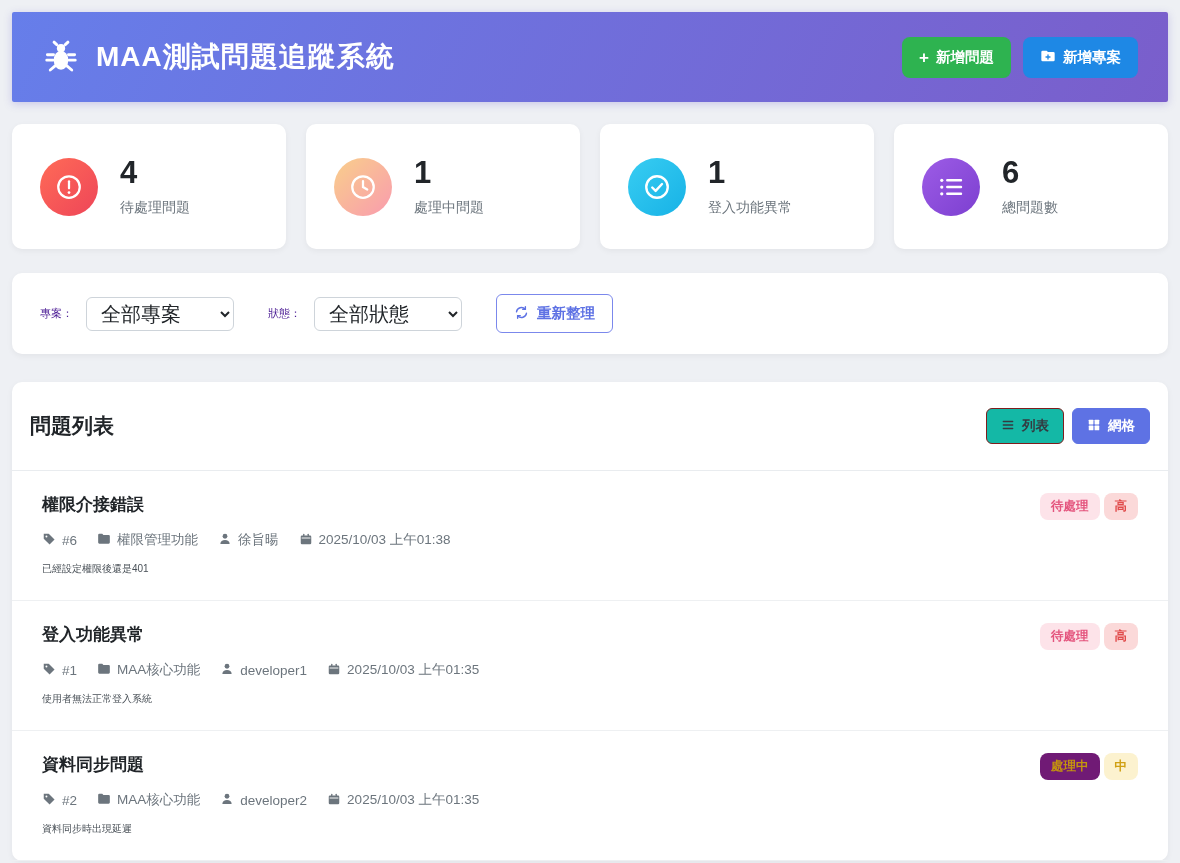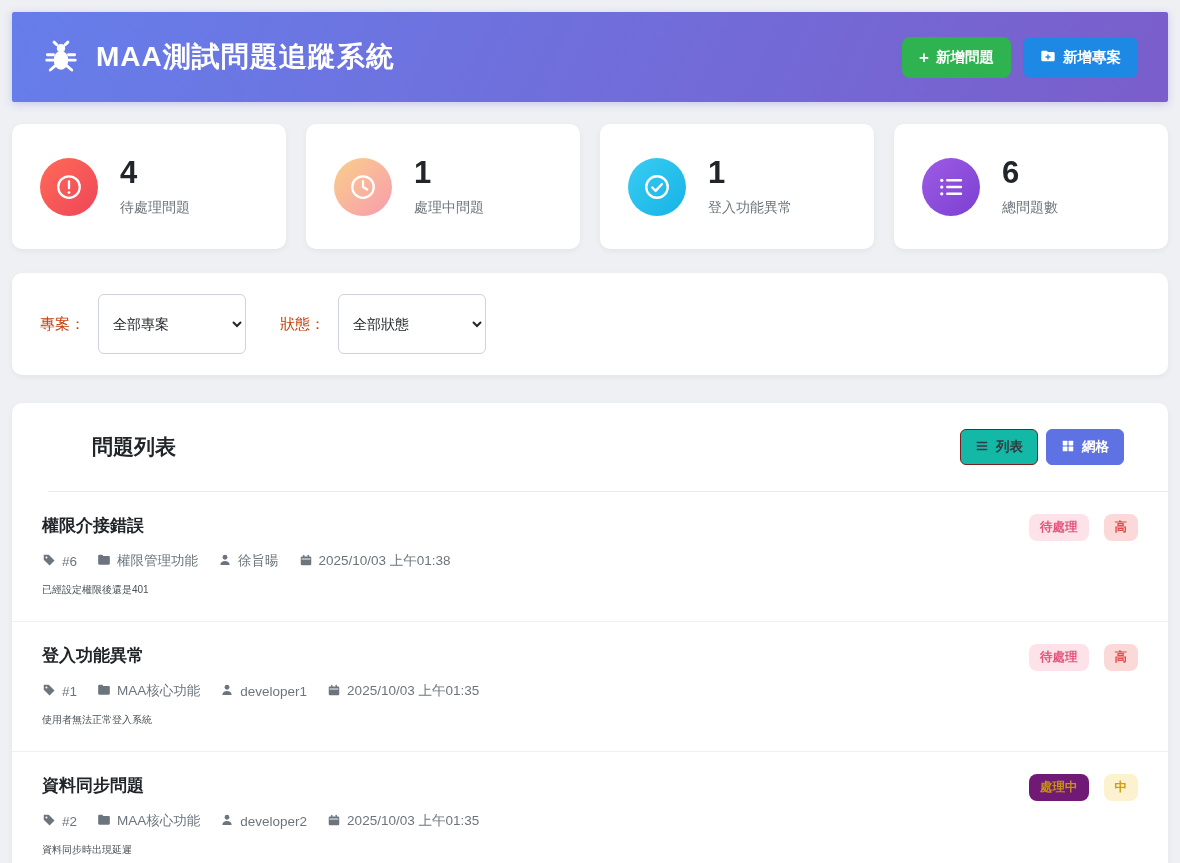--- a/index.html
+++ b/index.html
@@ -39,42 +39,42 @@
   .grad-peach  { background:linear-gradient(135deg,#f9cf8b,#f99bae); }
   .grad-cyan   { background:linear-gradient(135deg,#38cdf2,#17b2e6); }
   .grad-purple { background:linear-gradient(135deg,#9d5ce6,#7c3fd0); }
   .stat-value { font-size:31px; font-weight:700; color:#212529; line-height:1.1; }
   .stat-label { font-size:14px; color:#6c757d; margin-top:9px; }
 
   
   .filter-bar { background:#fff; border-radius:10px; box-shadow:0 2px 6px rgba(0,0,0,.05);
                 margin-top:24px; padding:21px 28px; display:flex; align-items:center; }
   .filter-group { display:flex; align-items:center; gap:13px; margin-right:34px; }
-  .filter-label { font-size:15px; color:#c2410c; }
-  .filter-select { min-width:148px; font-family:inherit; font-size:14px; color:#212529;
-                   padding:20px 10px; border:1px solid #ced4da; border-radius:6px; background:#fff; }
+  .filter-label { font-size:11px; color:#4c1d95; }
+  .filter-select { min-width:148px; font-family:inherit; font-size:20px; color:#212529;
+                   padding:4px 10px; border:1px solid #ced4da; border-radius:6px; background:#fff; }
   .btn-outline { background:#fff; border:1px solid #7b88ec; color:#5e72e4; border-radius:6px;
                  padding:9px 17px; font-size:14.5px; font-weight:600;
                  display:inline-flex; align-items:center; gap:8px; cursor:pointer; font-family:inherit; }
 
   
   .issue-card { background:#fff; border-radius:10px; box-shadow:0 2px 6px rgba(0,0,0,.05); margin-top:28px; }
   .issue-card-header { display:flex; align-items:center; justify-content:space-between;
-                       padding:26px 44px; border-bottom:1px solid #e9ecef;margin-left:36px; }
+                       padding:26px 18px; border-bottom:1px solid #e9ecef; }
   .issue-card-title { font-size:21px; font-weight:700; color:#212529; }
   .view-toggle { display:flex; gap:8px; }
   .toggle-btn { display:inline-flex; align-items:center; gap:7px; font-family:inherit;
                 font-size:13.5px; font-weight:600; padding:8px 14px; border-radius:6px; cursor:pointer; }
   .toggle-btn.inactive { background:#14b8a6; border:1px solid #7f1d1d; color:#343a40; }
   .toggle-btn.active   { background:#5e72e4; border:1px solid #5e72e4; color:#fff; }
 
   .issue-row { padding:22px 30px 24px; border-bottom:1px solid #eef0f2; }
   .issue-head { display:flex; align-items:flex-start; justify-content:space-between; }
   .issue-title { font-size:17px; font-weight:700; color:#212529; }
-  .issue-badges { display:flex; gap:15px; }
+  .issue-badges { display:flex; gap:4px; }
   .badge { font-size:12.5px; font-weight:600; padding:5px 11px; border-radius:8px; white-space:nowrap; }
   .badge-pending  { background:#fde3e9; color:#e4557e; }
   .badge-high     { background:#fbd9d9; color:#e14c4c; }
   .badge-progress { background:#701a75; color:#c3930f; }
   .badge-medium   { background:#fcf2cf; color:#d0a013; }
 
   .issue-meta { display:flex; align-items:center; gap:20px; margin-top:11px;
                 color:#6c757d; font-size:13.5px; }
   .meta-item { display:inline-flex; align-items:center; gap:6px; }
   .meta-item svg { flex:0 0 auto; }
@@ -178,20 +178,31 @@
       <select class="filter-select">
         <option>全部專案</option>
       </select>
     </div>
     <div class="filter-group">
       <span class="filter-label">狀態：</span>
       <select class="filter-select">
         <option>全部狀態</option>
       </select>
     </div>
+    <button class="btn-outline">
+      <span>
+        <svg viewBox="0 0 24 24" width="15" height="15" fill="none" stroke="#5e72e4" stroke-width="2.2" stroke-linecap="round">
+          <path d="M4 11a8 8 0 0 1 14-4.2"></path>
+            <path d="M18.2 2.8 v4.2 h-4.2"></path>
+          <path d="M20 13a8 8 0 0 1-14 4.2"></path>
+            <path d="M5.8 21.2 v-4.2 h4.2"></path>
+        </svg>
+      </span>
+      <span>重新整理</span>
+    </button>
   </div>
 
   <div class="issue-card">
     <div class="issue-card-header">
       <div class="issue-card-title">問題列表</div>
       <div class="view-toggle">
         <button class="toggle-btn inactive">
           <span>
             <svg viewBox="0 0 24 24" width="14" height="14" fill="none" stroke="currentColor" stroke-width="2.4" stroke-linecap="round">
               <path d="M4 6 H20 M4 12 H20 M4 18 H20"></path>

